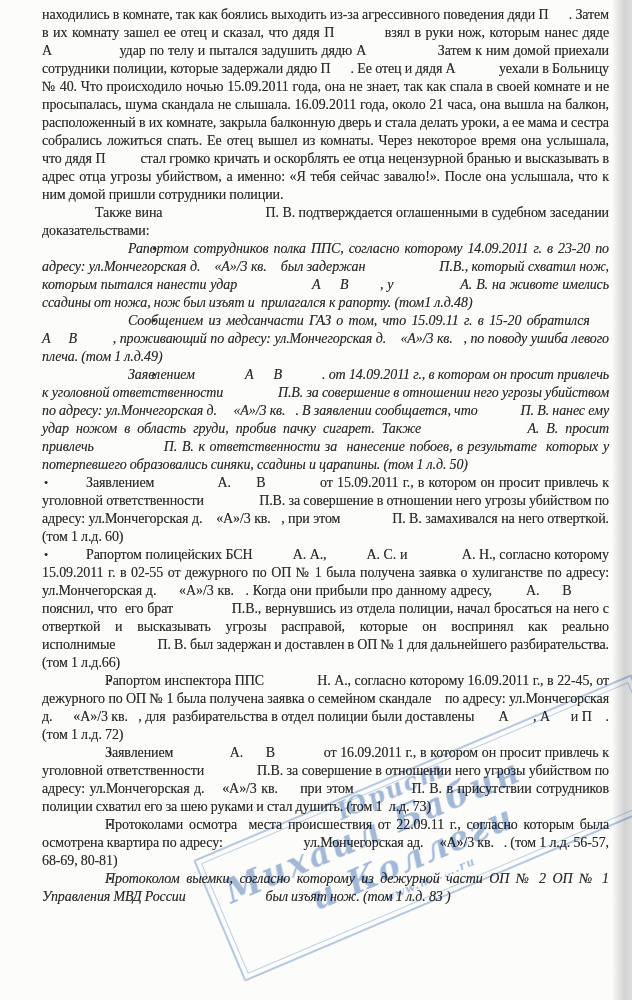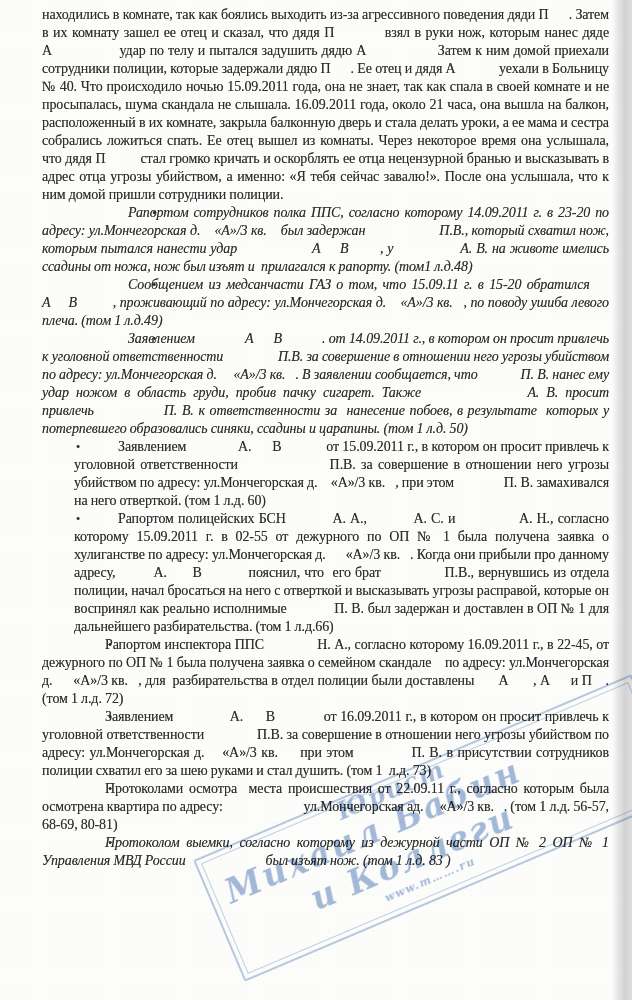--- a/index.html
+++ b/index.html
@@ -13,21 +13,21 @@
   }
   .content { position:absolute; left:42px; top:6px; width:567px; z-index:1; }
   p.para {
     margin:0; font-size:14px; line-height:18px;
     text-align:justify; letter-spacing:-0.1px; word-spacing:-0.2px;
     text-shadow: 0 0 0.5px rgba(50,50,50,0.55);
   }
   p.indented { text-indent:53px; }
   p.ia { text-indent:55px;font-style:italic; }   
   p.ib { text-indent:33px; }   
-  p.ic { text-indent:1px;margin-left:32px;  }   
+  p.ic { text-indent:1px;  }   
   .bullet { display:inline-block; font-size:12px; vertical-align:baseline; }
   .bw31 .bullet { width:31px; }
   .bw30 .bullet { width:30px; }
   .bw43 .bullet { width:43px; }
   .mt1 { margin-top:17px; }
   .mt2 { margin-top:8px; }
   .mt3 { margin-top:6px; }
   .tight { line-height:16px;font-style:italic; }
 
   
@@ -62,20 +62,21 @@
 <body>
 
 <div class="page">
 
   <div class="scan-edge"></div>
 
   <div class="content">
 
     <p class="para">находились в комнате, так как боялись выходить из-за агрессивного поведения дяди П&nbsp;&nbsp;&nbsp;&nbsp;&nbsp;&nbsp;. Затем в их комнату зашел ее отец и сказал, что дядя П&nbsp;&nbsp;&nbsp;&nbsp;&nbsp;&nbsp;&nbsp;&nbsp;&nbsp;&nbsp; взял в руки нож, которым нанес дяде А&nbsp;&nbsp;&nbsp;&nbsp;&nbsp;&nbsp;&nbsp;&nbsp;&nbsp;&nbsp;&nbsp;&nbsp;&nbsp;&nbsp;&nbsp;&nbsp; удар по телу и пытался задушить дядю А&nbsp;&nbsp;&nbsp;&nbsp;&nbsp;&nbsp;&nbsp;&nbsp;&nbsp;&nbsp;&nbsp;&nbsp;&nbsp;&nbsp;&nbsp;&nbsp;&nbsp; Затем к ним домой приехали сотрудники полиции, которые задержали дядю П&nbsp;&nbsp;&nbsp;&nbsp;&nbsp;&nbsp;. Ее отец и дядя А&nbsp;&nbsp;&nbsp;&nbsp;&nbsp;&nbsp;&nbsp;&nbsp;&nbsp;&nbsp;&nbsp;&nbsp; уехали в Больницу № 40. Что происходило ночью 15.09.2011 года, она не знает, так как спала в своей комнате и не просыпалась, шума скандала не слышала. 16.09.2011 года, около 21 часа, она вышла на балкон, расположенный в их комнате, закрыла балконную дверь и стала делать уроки, а ее мама и сестра собрались ложиться спать. Ее отец вышел из комнаты. Через некоторое время она услышала, что дядя П&nbsp;&nbsp;&nbsp;&nbsp;&nbsp;&nbsp;&nbsp;&nbsp;&nbsp; стал громко кричать и оскорблять ее отца нецензурной бранью и высказывать в адрес отца угрозы убийством, а именно: «Я тебя сейчас завалю!». После она услышала, что к ним домой пришли сотрудники полиции.</p>
 
+    <p class="para indented mt1">Также вина&nbsp;&nbsp;&nbsp;&nbsp;&nbsp;&nbsp;&nbsp;&nbsp;&nbsp;&nbsp;&nbsp;&nbsp;&nbsp;&nbsp;&nbsp;&nbsp;&nbsp;&nbsp;&nbsp;&nbsp;&nbsp;&nbsp;&nbsp;&nbsp;&nbsp;&nbsp;&nbsp;&nbsp; П. В. подтверждается оглашенными в судебном заседании доказательствами:</p>
 
     <p class="para ia bw31"><span class="bullet">•</span><span>Рапортом сотрудников полка ППС, согласно которому 14.09.2011 г. в 23-20 по адресу: ул.Мончегорская д.&nbsp;&nbsp;&nbsp;&nbsp;«А»/3 кв.&nbsp;&nbsp;&nbsp; был задержан&nbsp;&nbsp;&nbsp;&nbsp;&nbsp;&nbsp;&nbsp;&nbsp;&nbsp;&nbsp;&nbsp;&nbsp;&nbsp;&nbsp;&nbsp;&nbsp;&nbsp;&nbsp;&nbsp;&nbsp; П.В., который схватил нож, которым пытался нанести удар&nbsp;&nbsp;&nbsp;&nbsp;&nbsp;&nbsp;&nbsp;&nbsp;&nbsp;&nbsp;&nbsp;&nbsp;&nbsp;&nbsp;&nbsp;&nbsp;&nbsp;&nbsp; А&nbsp;&nbsp;&nbsp;&nbsp;&nbsp;В&nbsp;&nbsp;&nbsp;&nbsp;&nbsp;&nbsp;&nbsp;&nbsp;, у&nbsp;&nbsp;&nbsp;&nbsp;&nbsp;&nbsp;&nbsp;&nbsp;&nbsp;&nbsp;&nbsp;&nbsp;&nbsp;&nbsp;&nbsp;&nbsp; А. В. на животе имелись ссадины от ножа, нож был изъят и&nbsp;&nbsp;прилагался к рапорту. (том1 л.д.48)</span></p>
 
     <p class="para ia bw31"><span class="bullet">•</span><span>Сообщением из медсанчасти ГАЗ о том, что 15.09.11 г. в 15-20 обратился&nbsp;&nbsp;&nbsp;&nbsp; А&nbsp;&nbsp;&nbsp;&nbsp;&nbsp;В&nbsp;&nbsp;&nbsp;&nbsp;&nbsp;&nbsp;&nbsp;&nbsp;&nbsp;&nbsp;, проживающий по адресу: ул.Мончегорская д.&nbsp;&nbsp;&nbsp;&nbsp;«А»/3 кв.&nbsp;&nbsp;&nbsp;, по поводу ушиба левого плеча. (том 1 л.д.49)</span></p>
 
     <p class="para ia bw31"><span class="bullet">•</span><span>Заявлением&nbsp;&nbsp;&nbsp;&nbsp;&nbsp;&nbsp;&nbsp;&nbsp;&nbsp;&nbsp;&nbsp;&nbsp;&nbsp;&nbsp; А&nbsp;&nbsp;&nbsp;&nbsp;&nbsp;&nbsp;В&nbsp;&nbsp;&nbsp;&nbsp;&nbsp;&nbsp;&nbsp;&nbsp;&nbsp;&nbsp;&nbsp;&nbsp;. от 14.09.2011 г., в котором он просит привлечь к уголовной ответственности&nbsp;&nbsp;&nbsp;&nbsp;&nbsp;&nbsp;&nbsp;&nbsp;&nbsp;&nbsp;&nbsp;&nbsp;&nbsp;&nbsp;&nbsp;&nbsp; П.В. за совершение в отношении него угрозы убийством по адресу: ул.Мончегорская д.&nbsp;&nbsp;&nbsp;&nbsp;&nbsp;«А»/3 кв.&nbsp;&nbsp;&nbsp;. В заявлении сообщается, что&nbsp;&nbsp;&nbsp;&nbsp;&nbsp;&nbsp;&nbsp;&nbsp;&nbsp;&nbsp;&nbsp;&nbsp; П. В. нанес ему удар ножом в область груди, пробив пачку сигарет. Также&nbsp;&nbsp;&nbsp;&nbsp;&nbsp;&nbsp;&nbsp;&nbsp;&nbsp;&nbsp;&nbsp;&nbsp;&nbsp;&nbsp; А. В. просит привлечь&nbsp;&nbsp;&nbsp;&nbsp;&nbsp;&nbsp;&nbsp;&nbsp;&nbsp;&nbsp;&nbsp;&nbsp;&nbsp;&nbsp; П. В. к ответственности за&nbsp;&nbsp;нанесение побоев, в результате&nbsp;&nbsp;которых у потерпевшего образовались синяки, ссадины и царапины. (том 1 л.д. 50)</span></p>
 
     <p class="para ic bw43 mt1"><span class="bullet">•</span><span>Заявлением&nbsp;&nbsp;&nbsp;&nbsp;&nbsp;&nbsp;&nbsp;&nbsp;&nbsp;&nbsp;&nbsp;&nbsp;&nbsp;&nbsp; А.&nbsp;&nbsp;&nbsp;&nbsp;&nbsp;&nbsp;В&nbsp;&nbsp;&nbsp;&nbsp;&nbsp;&nbsp;&nbsp;&nbsp;&nbsp;&nbsp;&nbsp;&nbsp; от 15.09.2011 г., в котором он просит привлечь к уголовной ответственности&nbsp;&nbsp;&nbsp;&nbsp;&nbsp;&nbsp;&nbsp;&nbsp;&nbsp;&nbsp;&nbsp;&nbsp;&nbsp;&nbsp;&nbsp;&nbsp; П.В. за совершение в отношении него угрозы убийством по адресу: ул.Мончегорская д.&nbsp;&nbsp;&nbsp;&nbsp;«А»/3 кв.&nbsp;&nbsp;&nbsp;, при этом&nbsp;&nbsp;&nbsp;&nbsp;&nbsp;&nbsp;&nbsp;&nbsp;&nbsp;&nbsp;&nbsp;&nbsp;&nbsp;&nbsp; П. В. замахивался на него отверткой. (том 1 л.д. 60)</span></p>
 
     <p class="para ic bw43"><span class="bullet">•</span><span>Рапортом полицейских БСН&nbsp;&nbsp;&nbsp;&nbsp;&nbsp;&nbsp;&nbsp;&nbsp;&nbsp;&nbsp; А. А.,&nbsp;&nbsp;&nbsp;&nbsp;&nbsp;&nbsp;&nbsp;&nbsp;&nbsp;&nbsp; А. С. и&nbsp;&nbsp;&nbsp;&nbsp;&nbsp;&nbsp;&nbsp;&nbsp;&nbsp;&nbsp;&nbsp;&nbsp;&nbsp;&nbsp; А. Н., согласно которому 15.09.2011 г. в 02-55 от дежурного по ОП № 1 была получена заявка о хулиганстве по адресу: ул.Мончегорская д.&nbsp;&nbsp;&nbsp;&nbsp;&nbsp;&nbsp;«А»/3 кв.&nbsp;&nbsp;&nbsp;. Когда они прибыли про данному адресу,&nbsp;&nbsp;&nbsp;&nbsp;&nbsp;&nbsp;&nbsp;&nbsp; А.&nbsp;&nbsp;&nbsp;&nbsp;&nbsp;&nbsp;В&nbsp;&nbsp;&nbsp;&nbsp;&nbsp;&nbsp;&nbsp;&nbsp;&nbsp;&nbsp; пояснил, что&nbsp;&nbsp;его брат&nbsp;&nbsp;&nbsp;&nbsp;&nbsp;&nbsp;&nbsp;&nbsp;&nbsp;&nbsp;&nbsp;&nbsp;&nbsp;&nbsp; П.В., вернувшись из отдела полиции, начал бросаться на него с отверткой и высказывать угрозы расправой, которые он воспринял как реально исполнимые&nbsp;&nbsp;&nbsp;&nbsp;&nbsp;&nbsp;&nbsp;&nbsp;&nbsp;&nbsp;&nbsp;&nbsp; П. В. был задержан и доставлен в ОП № 1 для дальнейшего разбирательства. (том 1 л.д.66)</span></p>

